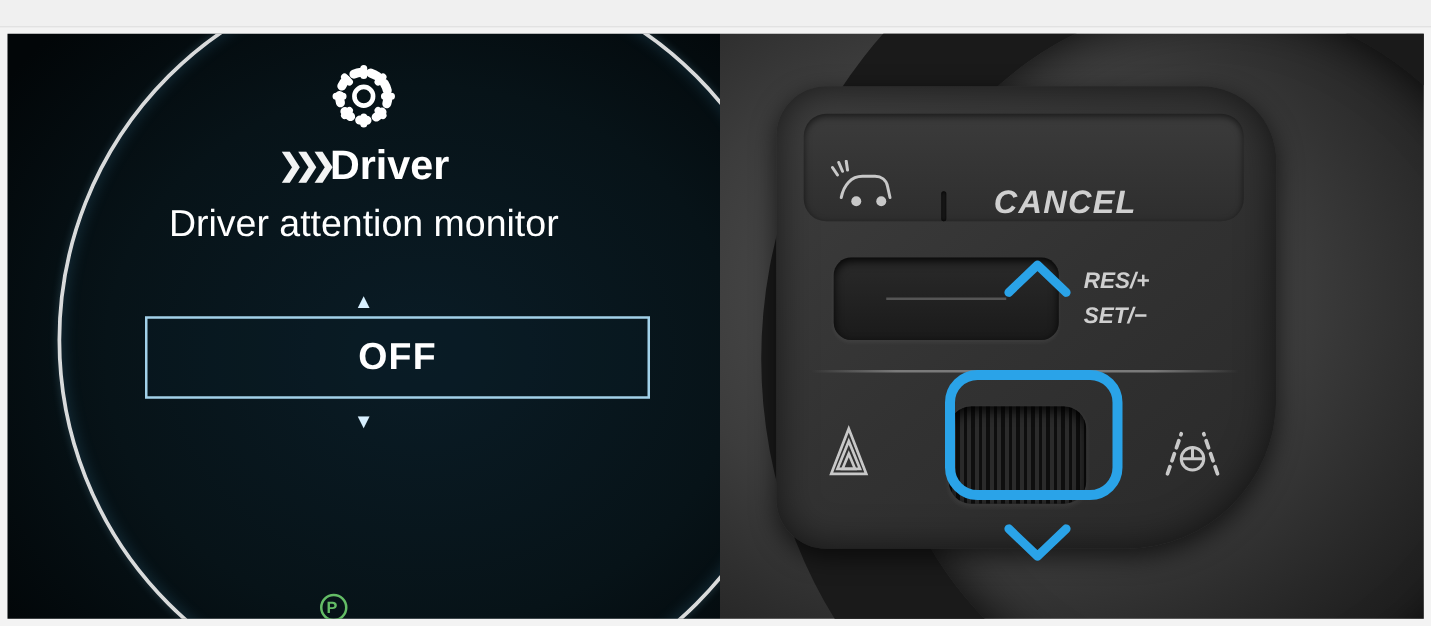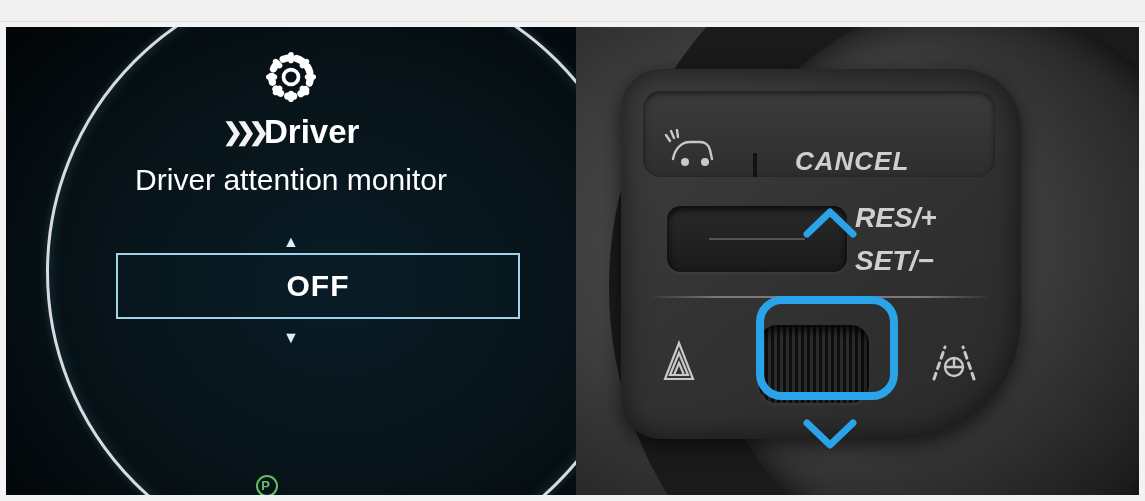--- a/index.html
+++ b/index.html
@@ -222,23 +222,23 @@
   content: "";
   position: absolute;
   left: 42px;
   right: 42px;
   top: 50%;
   height: 2px;
   background: #555;
   transform: translateY(-50%);
 }
 .res-set {
-  margin-left: 8px;
+  margin-left: 20px;
   color: #cfcfcf;
-  font-size: 28px;
+  font-size: 18px;
   font-style: italic;
   font-weight: 600;
   line-height: 1.55;
 }
 .divider {
   position: absolute;
   left: 28px;
   right: 30px;
   top: 227px;
   height: 2px;

